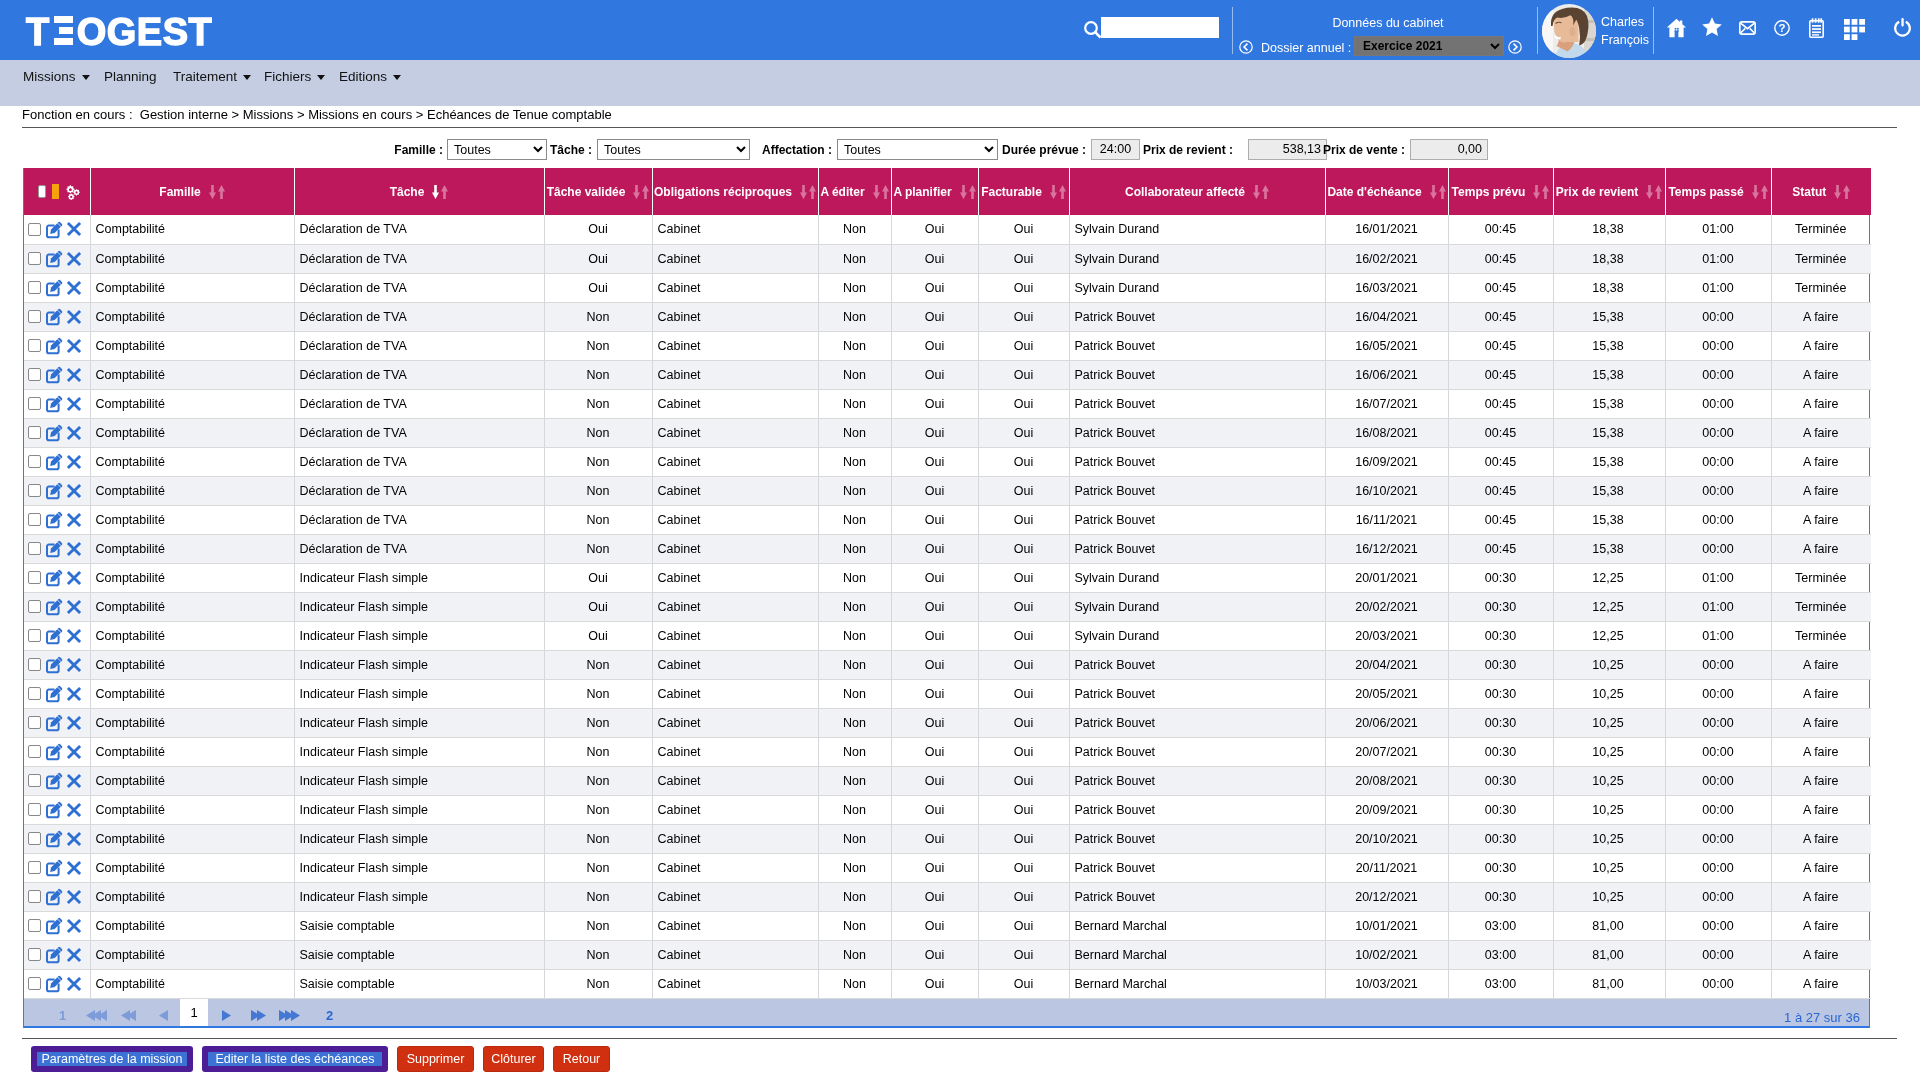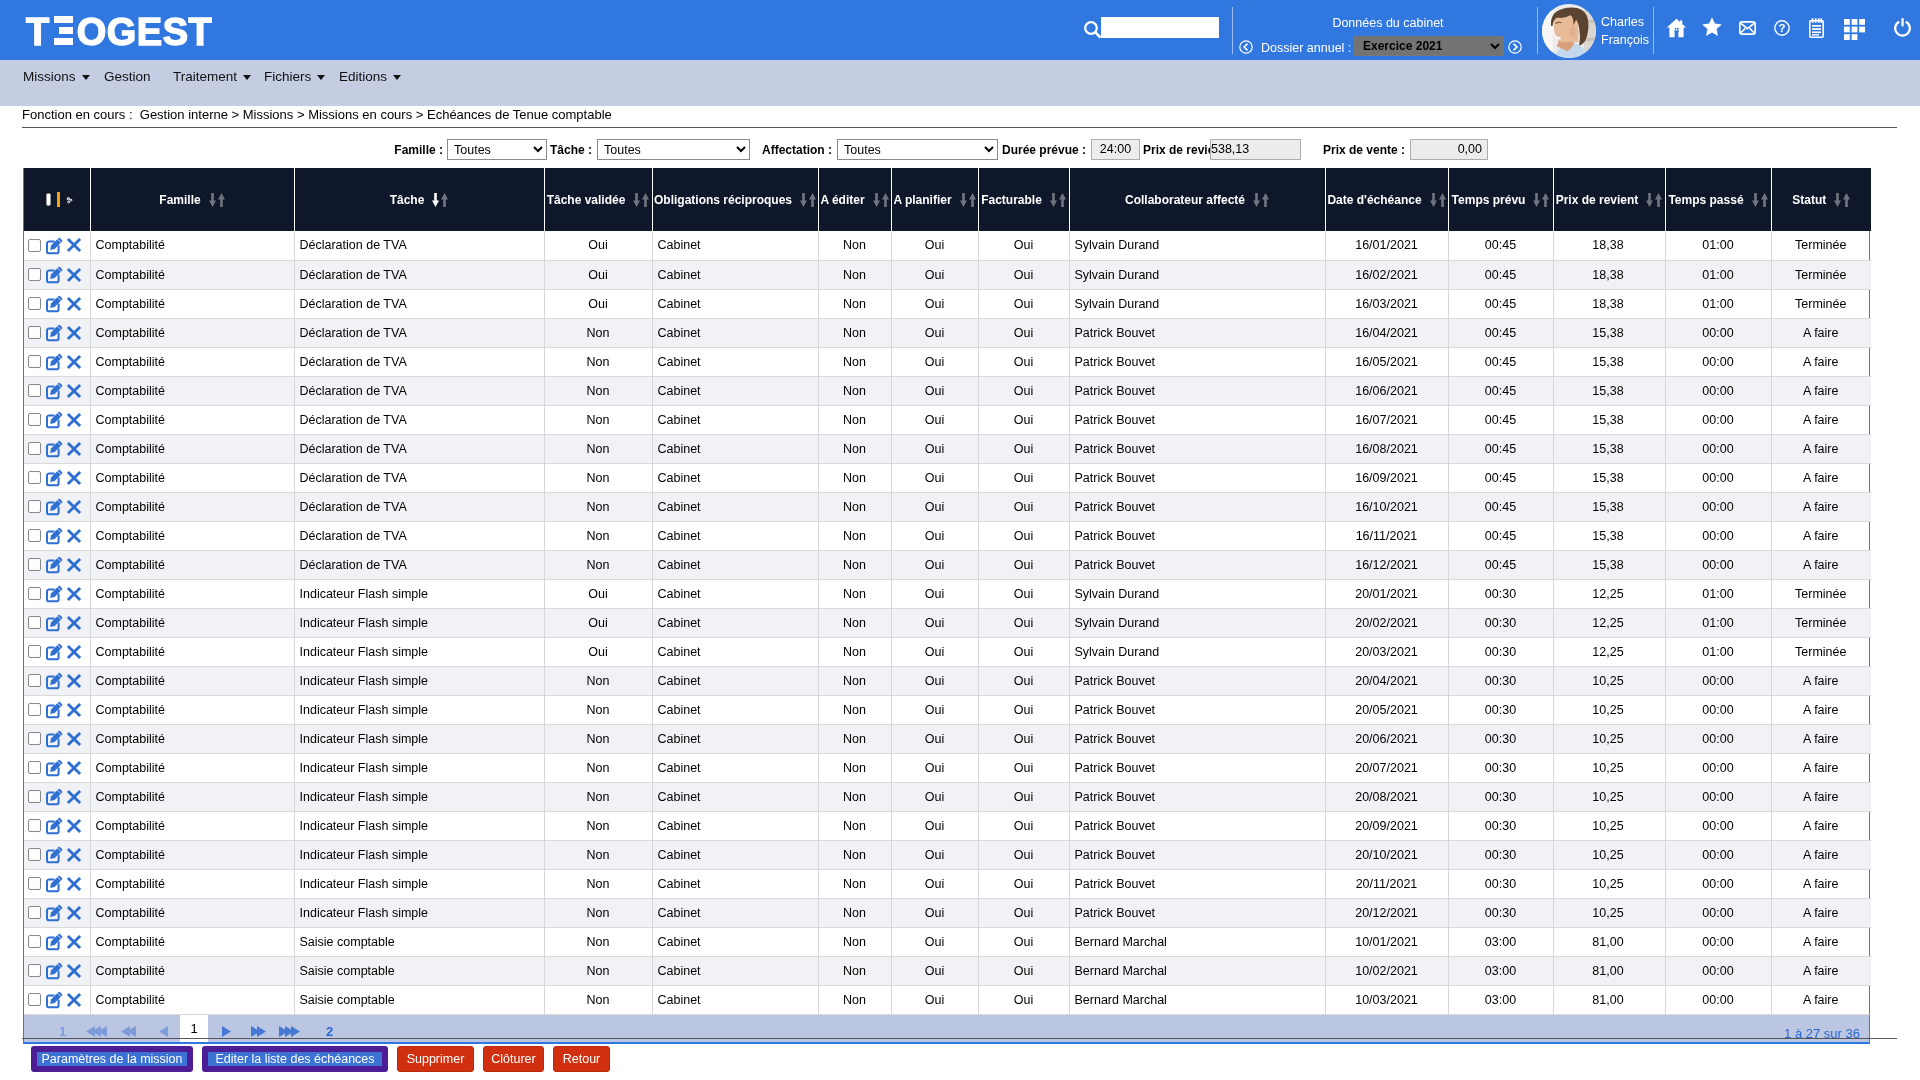--- a/index.html
+++ b/index.html
@@ -30,21 +30,21 @@
 .crumb { position:absolute; left:22px; top:107px; font-size:13px; color:#000; }
 .hr1 { position:absolute; left:22px; right:23px; top:127px; border:none; border-top:1px solid #555; }
 .filters { position:absolute; top:138px; left:0; width:1920px; height:24px; font-size:12.5px; }
 .filters .lbl { position:absolute; top:5px; font-weight:bold; font-size:12px; text-align:right; }
 .filters select { position:absolute; top:1px; height:21px; font-size:12.5px; font-family:"Liberation Sans", sans-serif;
   border:1px solid #8a8a8a; background:#fff; padding-left:2px; }
 .filters .ro { position:absolute; top:1px; height:21px; font-size:12.5px; line-height:19px;
   border:1px solid #adadad; background:#ececec; }
 .tablewrap { position:absolute; top:168px; left:23px; width:1847px; border-left:1px solid #3e7bda; border-right:1px solid #3e7bda; }
 table { border-collapse:collapse; table-layout:fixed; width:1845px; font-size:12.5px; }
-thead th { background:#0f172a; color:#fff; font-weight:bold; font-size:12px; height:37px; padding:17px;
+thead th { background:#be185d; color:#fff; font-weight:bold; font-size:12px; height:37px; padding:9px;
   border-right:1px solid rgba(255,255,255,0.75); white-space:nowrap; overflow:hidden; }
 thead th:last-child { border-right:none; }
 tbody td { height:29px; padding:0 6px; border-bottom:1px solid #d9d9d9; border-right:1px solid #d5d7db;
   white-space:nowrap; overflow:hidden; color:#000; }
 tbody td:last-child { border-right:none;text-align:center; }
 tbody tr.alt td { background:#f1f2f5; }
 td.al { text-align:left; padding-left:5px; }
 td.ac { text-align:center; }
 td.ar { text-align:center; padding-right:8px; }
 .c-ic { padding-left:4px !important; }
@@ -162,38 +162,38 @@
         <rect x="7.6" y="15.2" width="5.8" height="5.8"></rect>
       </g>
     </svg>
 <svg class="topic" style="left:1894px; top:18px" width="17" height="19" viewBox="0 0 17 19">
       <path d="M5.2 3.8 A 7.3 7.3 0 1 0 11.8 3.8" fill="none" stroke="#fff" stroke-width="2.3"></path>
       <rect x="7.4" y="0" width="2.3" height="8.5" rx="1" fill="#fff"></rect>
     </svg>
 </div>
 <div class="menubar">
   <span class="mi" style="left:23px">Missions<span class="tri"></span></span>
-  <span class="mi" style="left:104px">Gestion</span>
+  <span class="mi" style="left:104px">Planning</span>
   <span class="mi" style="left:173px">Traitement<span class="tri"></span></span>
   <span class="mi" style="left:264px">Fichiers<span class="tri"></span></span>
   <span class="mi" style="left:339px">Editions<span class="tri"></span></span>
 </div>
 <div class="crumb">Fonction en cours :&nbsp; Gestion interne &gt; Missions &gt; Missions en cours &gt; Echéances de Tenue comptable</div>
 <hr class="hr1">
 <div class="filters">
   <span class="lbl" style="left:343px; width:100px">Famille :</span>
   <select style="left:447px; width:100px"><option>Toutes</option></select>
   <span class="lbl" style="left:492px; width:100px">Tâche :</span>
   <select style="left:597px; width:153px"><option>Toutes</option></select>
   <span class="lbl" style="left:732px; width:100px">Affectation :</span>
   <select style="left:837px; width:161px"><option>Toutes</option></select>
   <span class="lbl" style="left:986px; width:100px">Durée prévue :</span>
   <span class="ro" style="left:1091px; width:49px; text-align:center">24:00</span>
   <span class="lbl" style="left:1133px; width:100px">Prix de revient :</span>
-  <span class="ro" style="left:1210px; width:91px; text-align:left; padding-right:5px">538,13</span>
+  <span class="ro" style="left:1248px; width:79px; text-align:right; padding-right:5px">538,13</span>
   <span class="lbl" style="left:1305px; width:100px">Prix de vente :</span>
   <span class="ro" style="left:1410px; width:78px; text-align:right; padding-right:5px">0,00</span>
 </div>
 <div class="tablewrap">
 <table>
 <colgroup>
 <col style="width:66px">
         <col style="width:204px">
         <col style="width:250px">
         <col style="width:108px">

